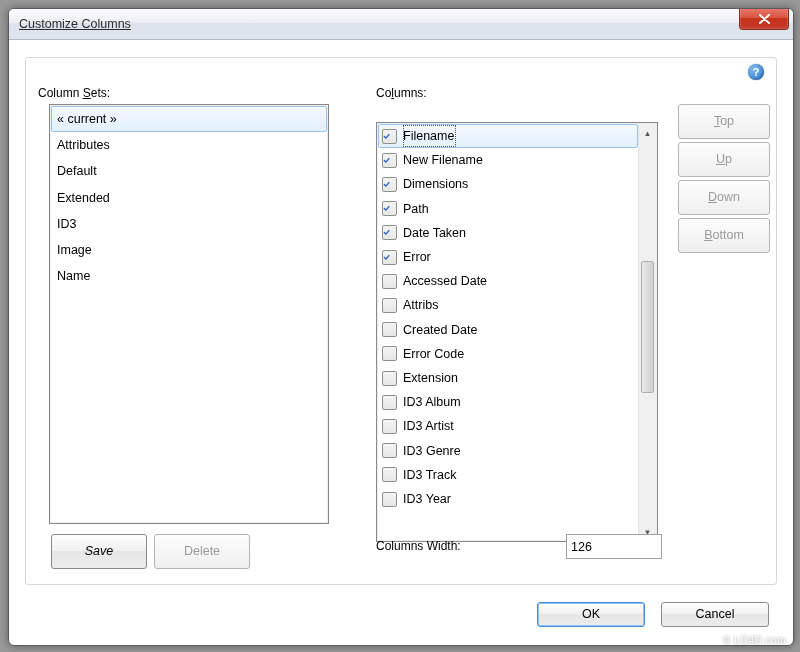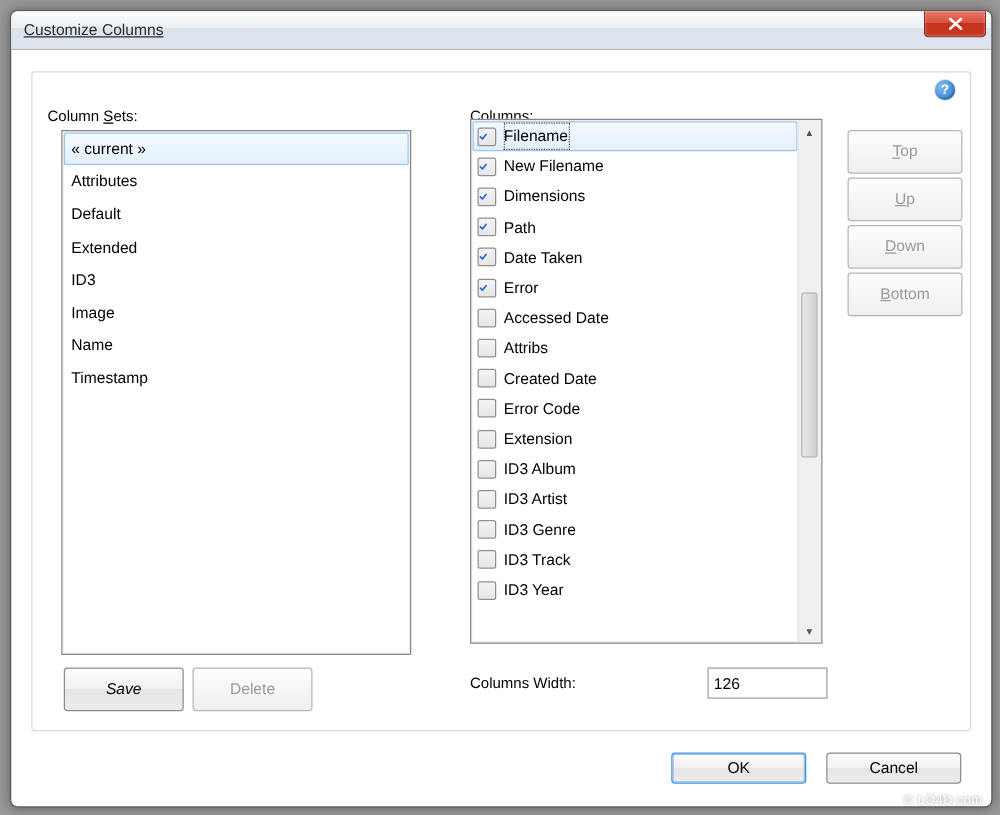--- a/index.html
+++ b/index.html
@@ -106,21 +106,21 @@
     overflow: hidden;
   }
   .list-sets {
     left: 23px;
     top: 46px;
     width: 278px;
     height: 418px;
   }
   .list-columns {
     left: 350px;
-    top: 37px;
+    top: 64px;
     width: 280px;
     height: 418px;
   }
   .list-inner {
     padding: 1px 1px;
   }
   .list-item {
     padding: 2px 4px 2px 6px;
     font-size: 12.5px;
     line-height: 22.2px;
@@ -308,23 +308,20 @@
             </div>
             <div class="list-item">
               <span>ID3</span>
             </div>
             <div class="list-item">
               <span>Image</span>
             </div>
             <div class="list-item">
               <span>Name</span>
             </div>
-            <div class="list-item">
-              <span>Timestamp</span>
-            </div>
           </div>
       </div>
 
       <div class="listbox list-columns">
         <div class="list-inner" id="cols-inner" style="margin-right:18px;">
             <div class="col-item selected-col">
               <span class="chk checked">
                 <svg viewBox="0 0 11 11">
                   <path d="M2 5.5 L4.5 8 L9 2.5" stroke="#2563c7" stroke-width="2" fill="none" stroke-linecap="round" stroke-linejoin="round"></path>
                 </svg>

